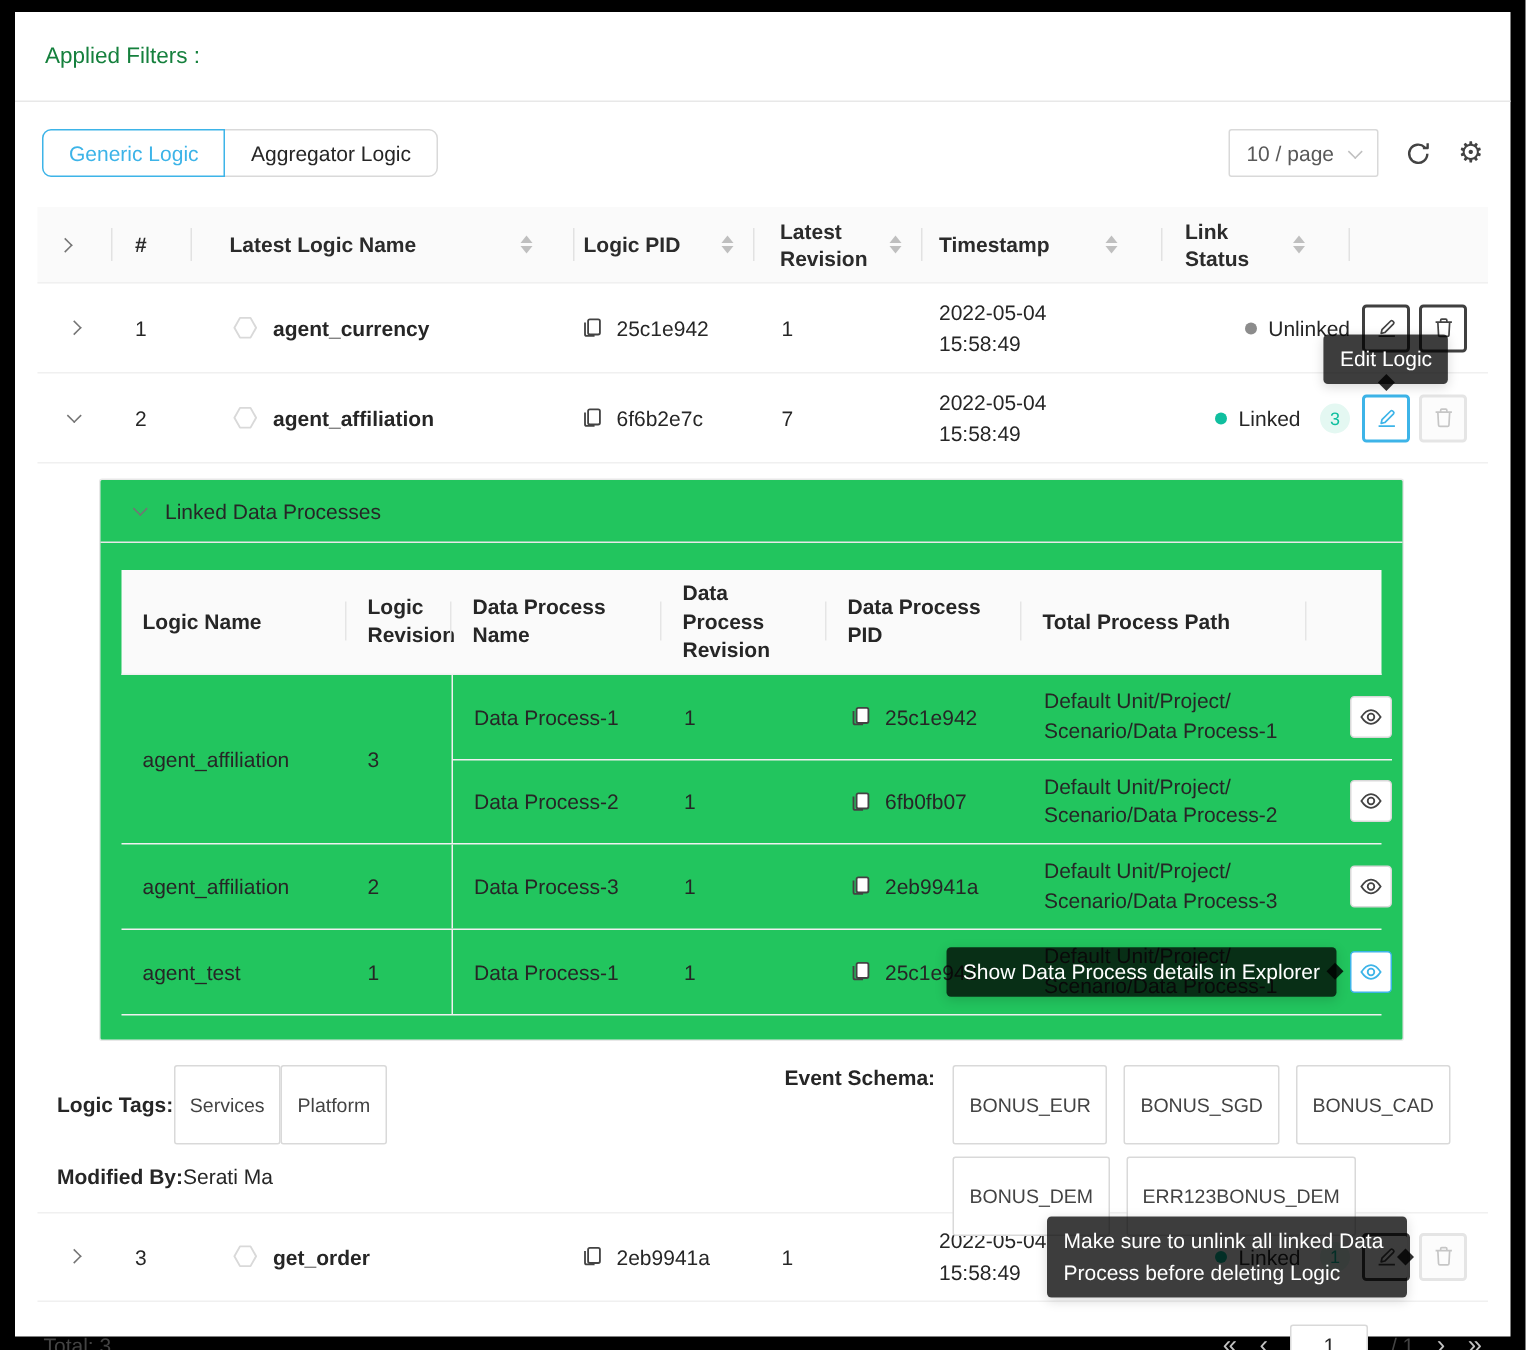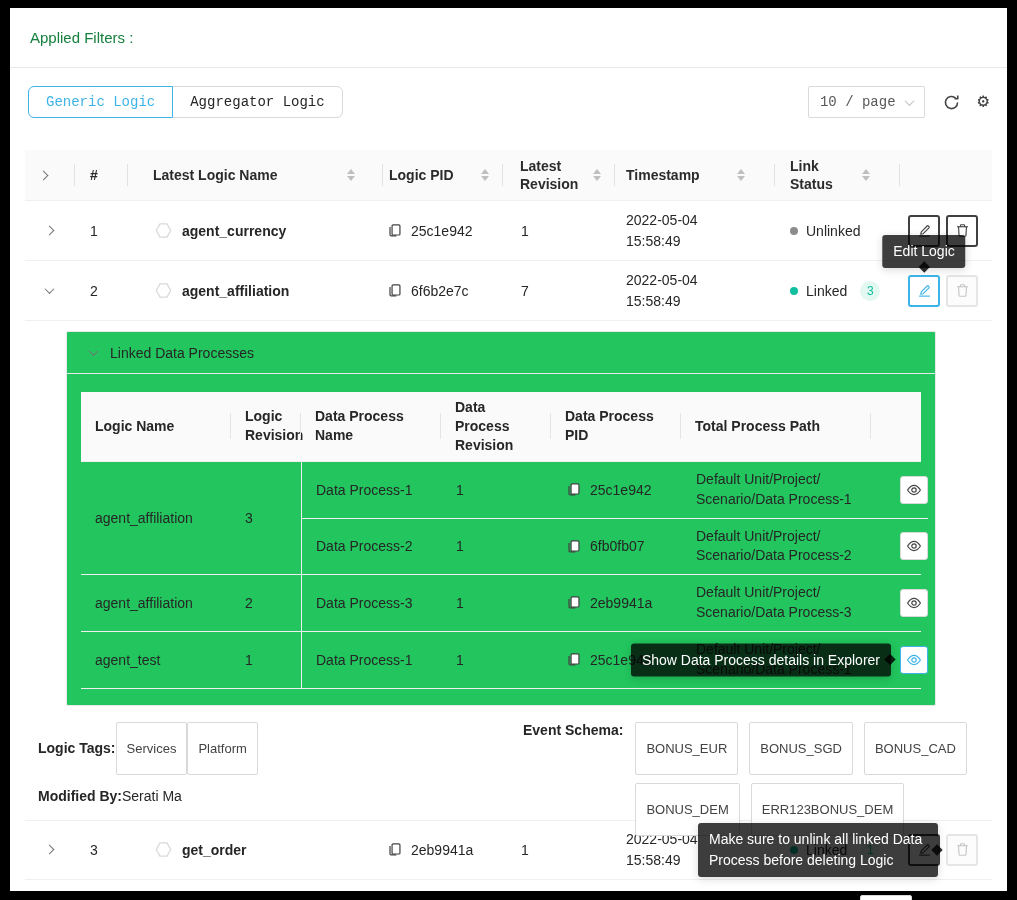--- a/index.html
+++ b/index.html
@@ -12,21 +12,21 @@
     font-size:14px; color:#262626;
   }
   .page { position:relative; background:#fff; width:997px; height:883px; }
 
   
   .filters-bar { height:60px; border-bottom:1px solid #e8e8e8; display:flex; align-items:center; padding:0 20px; color:#15803d; font-size:15px; }
 
   .content { padding:0 15px; }
 
   
-  .toolbar { display:flex; justify-content:space-between; align-items:center; margin:18px 0 32px; padding:0 3px;font-family:Liberation Mono, monospace; }
+  .toolbar { display:flex; justify-content:space-between; align-items:center; margin:18px 0 20px; padding:0 3px; }
   .tabs { display:flex; }
   .tab { height:32px; padding:0 17px; display:flex; align-items:center; border:1px solid #d9d9d9; background:#fff; font-size:14px; color:#262626; cursor:pointer; }
   .tab.first { border-radius:6px 0 0 6px; }
   .tab.last  { border-radius:0 6px 6px 0; margin-left:-1px; }
   .tab.active { color:var(--accent); border-color:var(--accent); position:relative; z-index:2; }
   .toolbar-right { display:flex; align-items:center; gap:18px; }
   .select { min-width:100px; height:32px; border:1px solid #d9d9d9; border-radius:2px; display:flex; align-items:center; justify-content:space-between; padding:0 11px; color:#595959; background:#fff; cursor:pointer; gap:10px; }
   .chev { display:inline-block; width:7px; height:7px; border-right:1.5px solid #747474; border-bottom:1.5px solid #747474; }
   .chev.down  { transform:rotate(45deg) translate(-1px,-1px); }
   .chev.right { transform:rotate(-45deg); }
@@ -43,21 +43,21 @@
   .tri-up   { width:0; height:0; border-left:4px solid transparent; border-right:4px solid transparent; border-bottom:5px solid #bfbfbf; }
   .tri-down { width:0; height:0; border-left:4px solid transparent; border-right:4px solid transparent; border-top:5px solid #bfbfbf; }
 
   .trow { min-height:60px; align-items:center; border-bottom:1px solid #f0f0f0; }
   .td { padding-left:15px; display:flex; align-items:center; }
   .td.expand { padding-left:21px; }
   .td.name { gap:10px; font-weight:700; padding-left:27px; }
   .td.pid  { gap:9px; padding-left:4px; }
   .td.rev  { padding-left:18px; }
   .td.ts   { display:block; line-height:1.45; padding-left:11px; }
-  .td.status { gap:8px; }
+  .td.status { gap:8px;justify-content:flex-end; }
   .td.actions { gap:6px; padding-left:8px; }
 
   .dot { width:8px; height:8px; border-radius:50%; flex:none; }
   .dot.linked   { background:var(--linked); }
   .dot.unlinked { background:var(--unlinked); }
   .badge { width:20px; height:20px; border-radius:50%; background:var(--badge-bg); color:var(--linked); font-size:12px; display:flex; align-items:center; justify-content:center; margin-left:5px; flex:none; }
 
   .icon-btn { width:32px; height:32px; border:2px solid #404040; border-radius:3px; background:#fff; display:flex; align-items:center; justify-content:center; color:#434343; cursor:pointer; position:relative; }
   .icon-btn.accent { border-color:var(--accent); color:var(--accent); }
   .icon-btn.disabled { border-color:#e5e5e5; color:#c6c6c6; background:#fcfcfc; cursor:not-allowed; }

